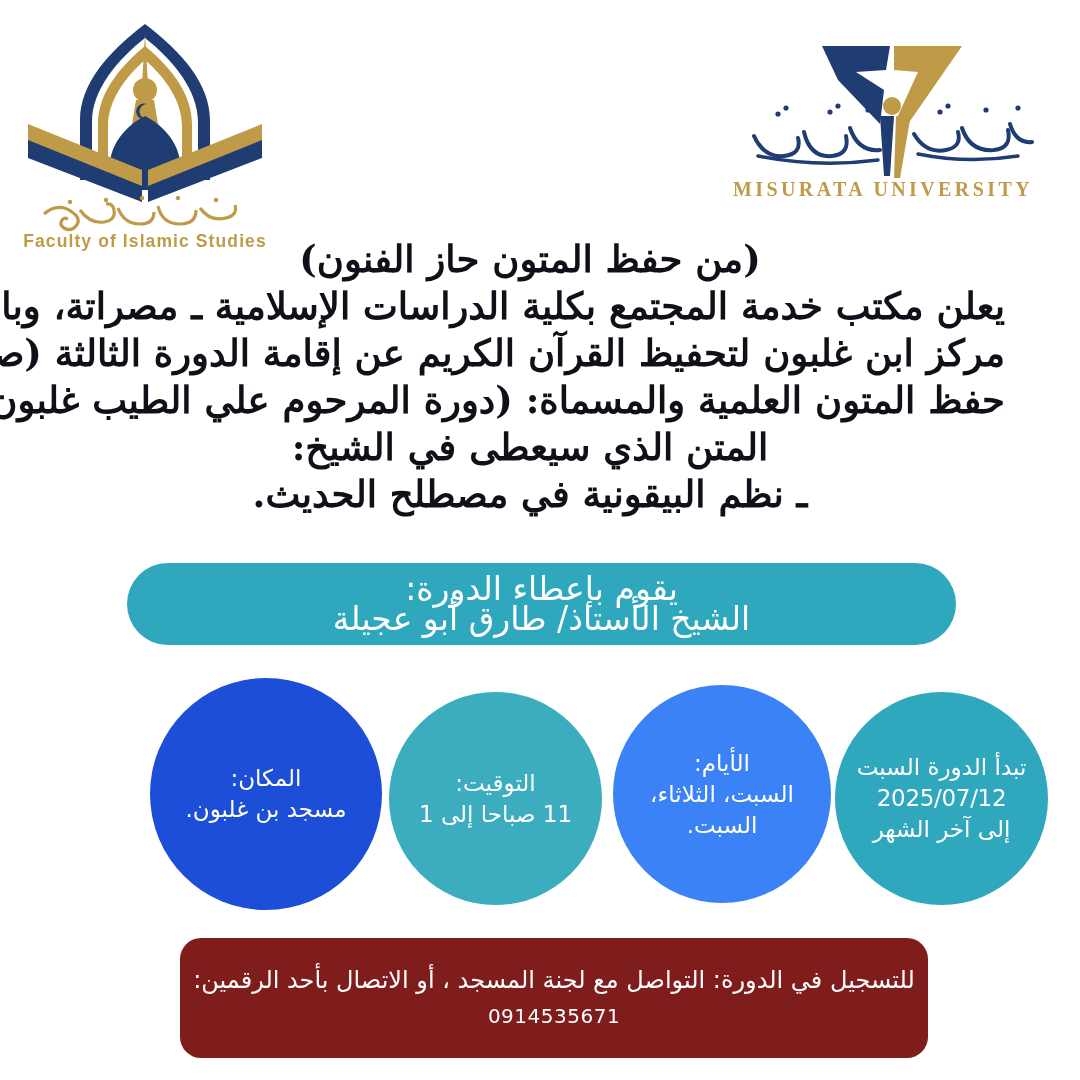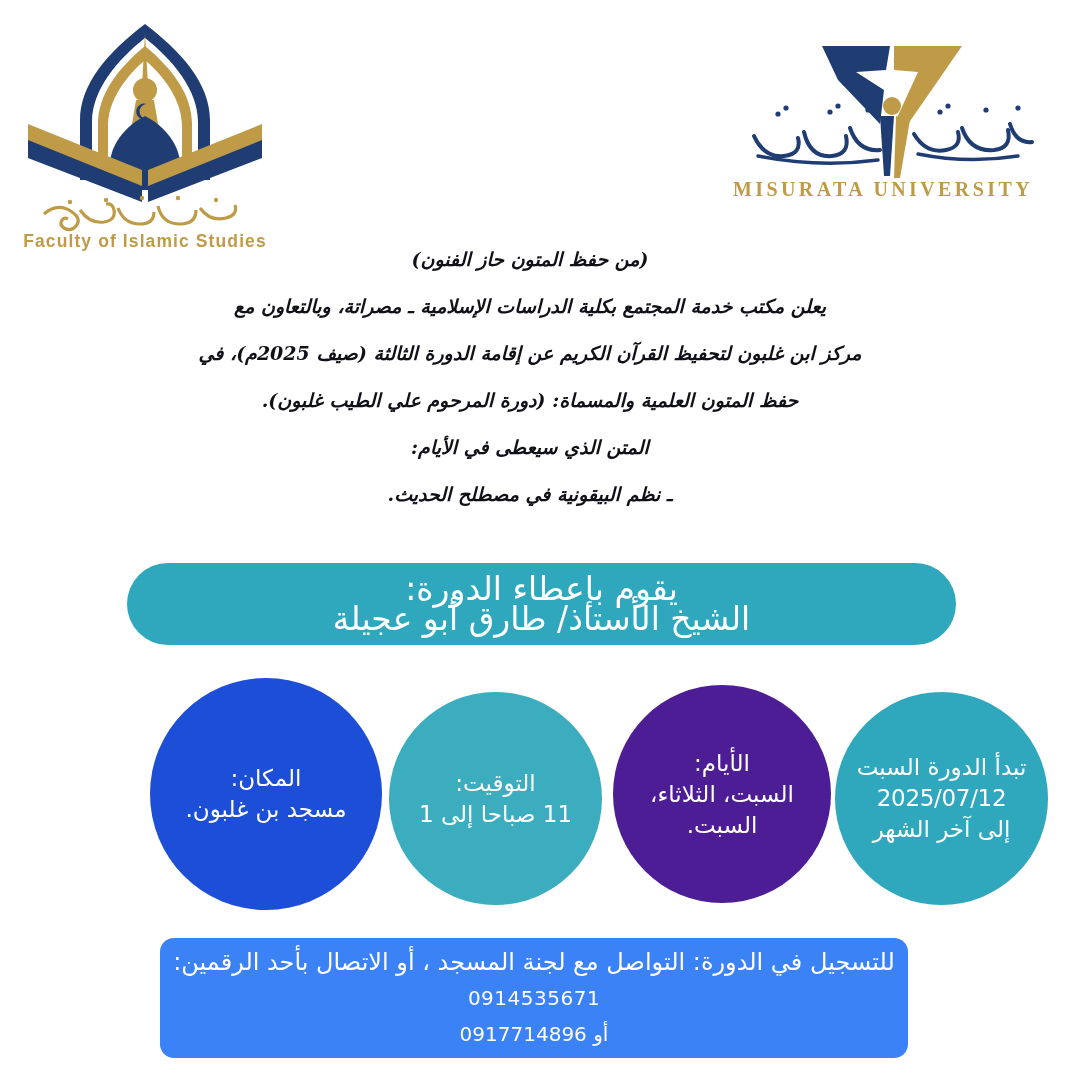--- a/index.html
+++ b/index.html
@@ -15,24 +15,23 @@
   
   .logo-fis{position:absolute;left:18px;top:12px;width:255px;height:240px;text-decoration:underline;}
   .logo-mu{position:absolute;left:718px;top:28px;width:330px;height:178px;}
 
   
   .body-text{
     position:absolute;left:55px;top:236px;width:950px;
     text-align:center;direction:rtl;
     font-family:"DejaVu Serif","Liberation Serif",serif;
     color:#101018;
-    font-size:19px;line-height:47px;
+    font-size:37px;line-height:47px;
     font-weight:600;
     letter-spacing:0px;
-    font-style:italic;
   }
   .body-text .ln{display:block;white-space:nowrap;}
 
   
   .instructor{
     position:absolute;left:127px;top:563px;width:829px;height:82px;
     background:#2FA7BC;border-radius:46px;
     display:flex;flex-direction:column;align-items:center;justify-content:center;
     direction:rtl;color:#ffffff;
     font-size:33px;line-height:30px;font-weight:400;
@@ -47,28 +46,28 @@
     display:flex;align-items:center;justify-content:center;
     text-align:center;direction:rtl;color:#ffffff;
     font-size:23px;line-height:31px;font-weight:400;
     letter-spacing:-0.3px;
     box-sizing:border-box;
   }
   .circle .inner{padding:0 14px;}
   .circle .inner span{display:block;}
 
   .c1{right:32px;top:16px;width:213px;height:213px;background:#2FA7BC;}
-  .c2{right:249px;top:9px;width:218px;height:218px;background:#4c1d95;}
+  .c2{right:249px;top:9px;width:218px;height:218px;background:#3b82f6;}
   .c3{right:478px;top:16px;width:213px;height:213px;background:#3BADBE;}
   .c4{right:698px;top:2px;width:232px;height:232px;background:#1d4ed8;}
 
   
   .contact{
-    position:absolute;left:160px;top:938px;width:748px;height:120px;
-    background:#3b82f6;border-radius:14px;
+    position:absolute;left:180px;top:938px;width:748px;height:120px;
+    background:#7f1d1d;border-radius:21px;
     display:flex;flex-direction:column;align-items:center;justify-content:center;
     direction:rtl;color:#ffffff;
     font-size:24px;line-height:36px;font-weight:400;
     letter-spacing:-0.3px;
   }
   .contact span{display:block;}
   .contact .phone{font-size:20px;letter-spacing:0.5px;}
 </style>
 </head>
 <body>
@@ -151,21 +150,21 @@
       </g>
       <text x="165" y="168" text-anchor="middle" font-family="'Liberation Serif',serif" font-size="20" font-weight="bold" fill="#BF9B48" letter-spacing="3.4">MISURATA UNIVERSITY</text>
     </svg>
   </div>
 
   <div class="body-text">
     <span class="ln">(من حفظ المتون حاز الفنون)</span>
     <span class="ln">يعلن مكتب خدمة المجتمع بكلية الدراسات الإسلامية ـ مصراتة، وبالتعاون مع</span>
     <span class="ln">مركز ابن غلبون لتحفيظ القرآن الكريم عن إقامة الدورة الثالثة (صيف 2025م)، في</span>
     <span class="ln">حفظ المتون العلمية والمسماة: (دورة المرحوم علي الطيب غلبون).</span>
-    <span class="ln">المتن الذي سيعطى في الأيام:</span>
+    <span class="ln">المتن الذي سيعطى في الشيخ:</span>
     <span class="ln">ـ نظم البيقونية في مصطلح الحديث.</span>
   </div>
 
   <div class="instructor">
     <span>يقوم بإعطاء الدورة:</span>
     <span>الشيخ الأستاذ/ طارق أبو عجيلة</span>
   </div>
 
   <div class="circles">
 
@@ -197,16 +196,15 @@
         <span>المكان:</span>
         <span>مسجد بن غلبون.</span>
       </div>
     </div>
 
   </div>
 
   <div class="contact">
     <span>للتسجيل في الدورة: التواصل مع لجنة المسجد ، أو الاتصال بأحد الرقمين:</span>
     <span class="phone">0914535671</span>
-    <span class="phone">أو 0917714896</span>
   </div>
 
 </div>
 
 </body></html>

